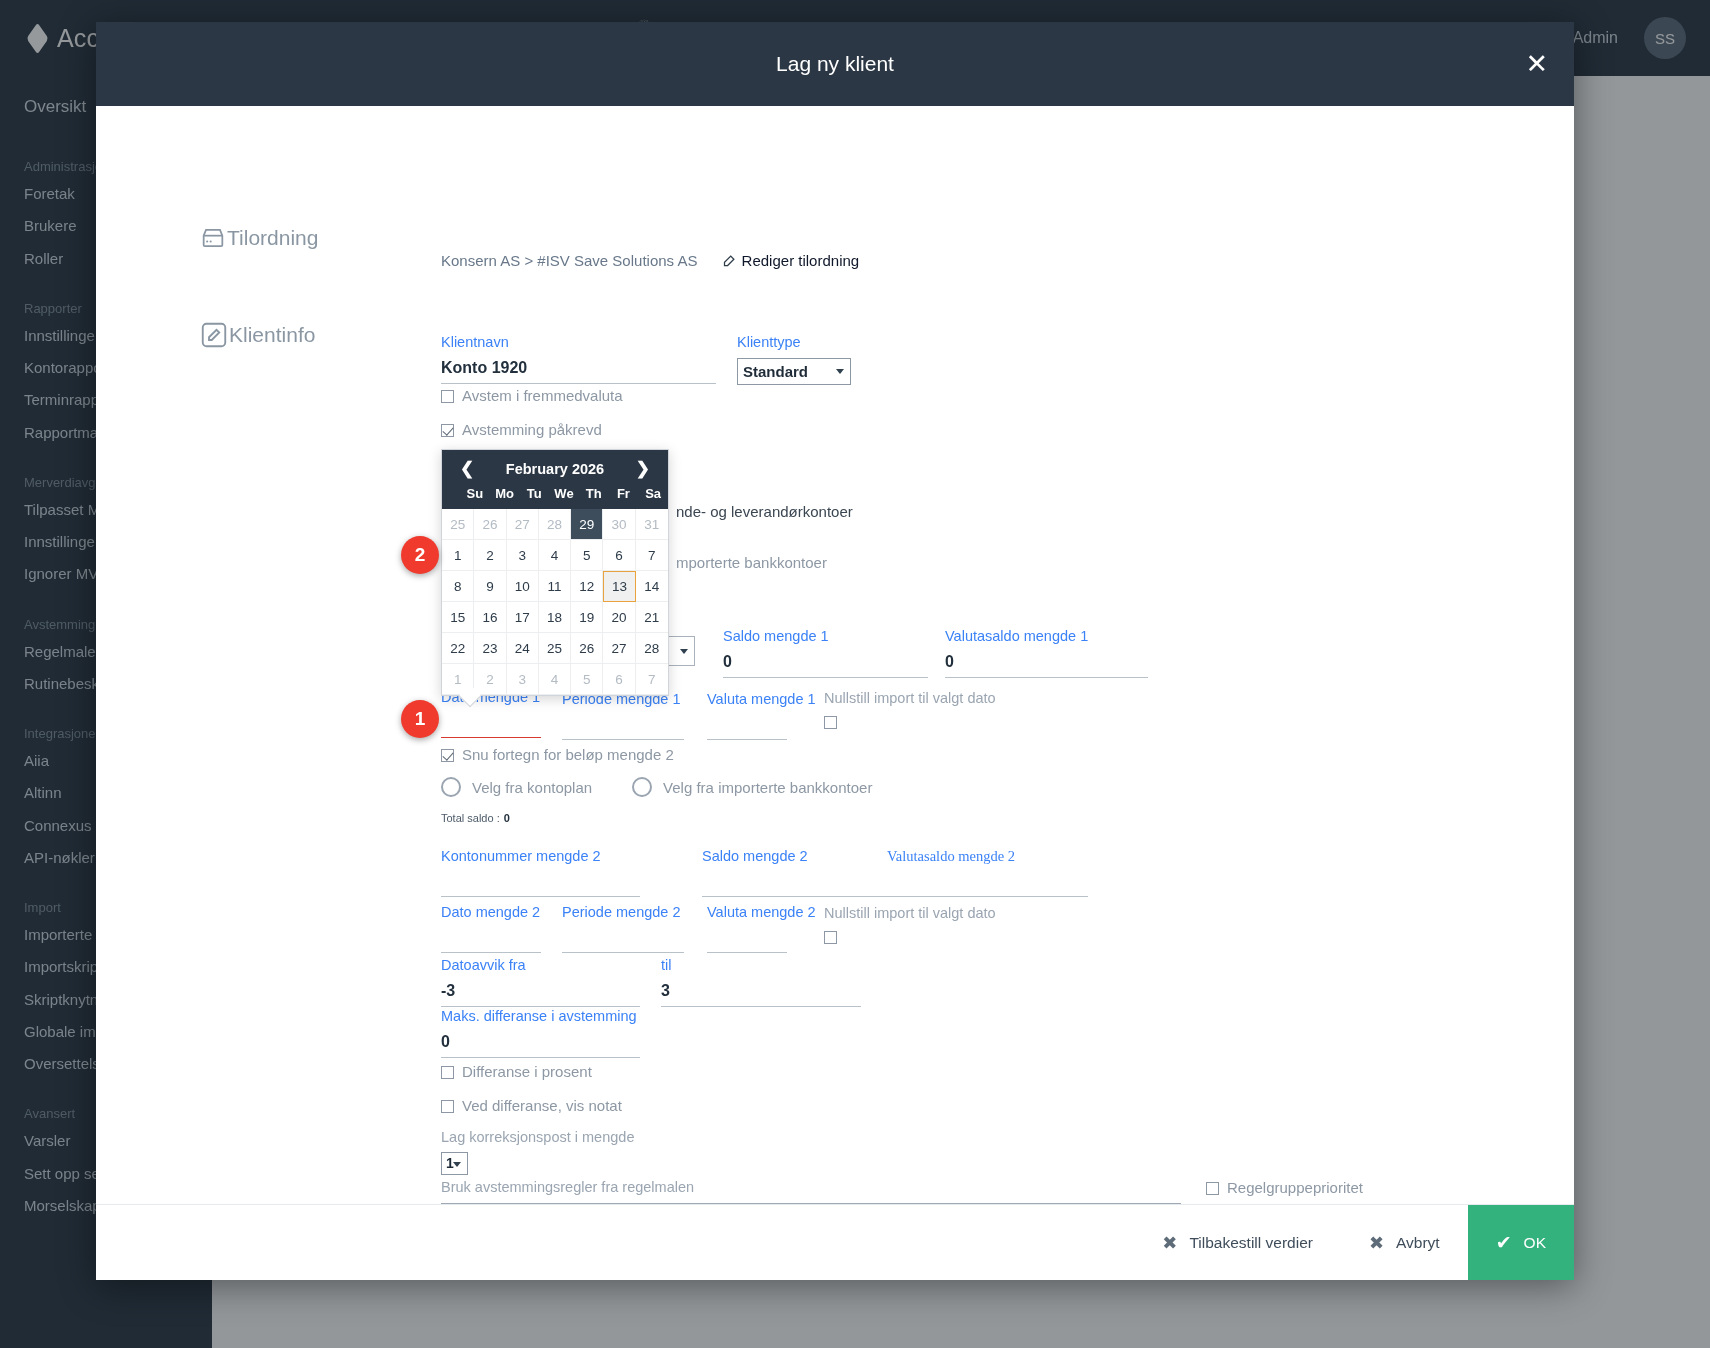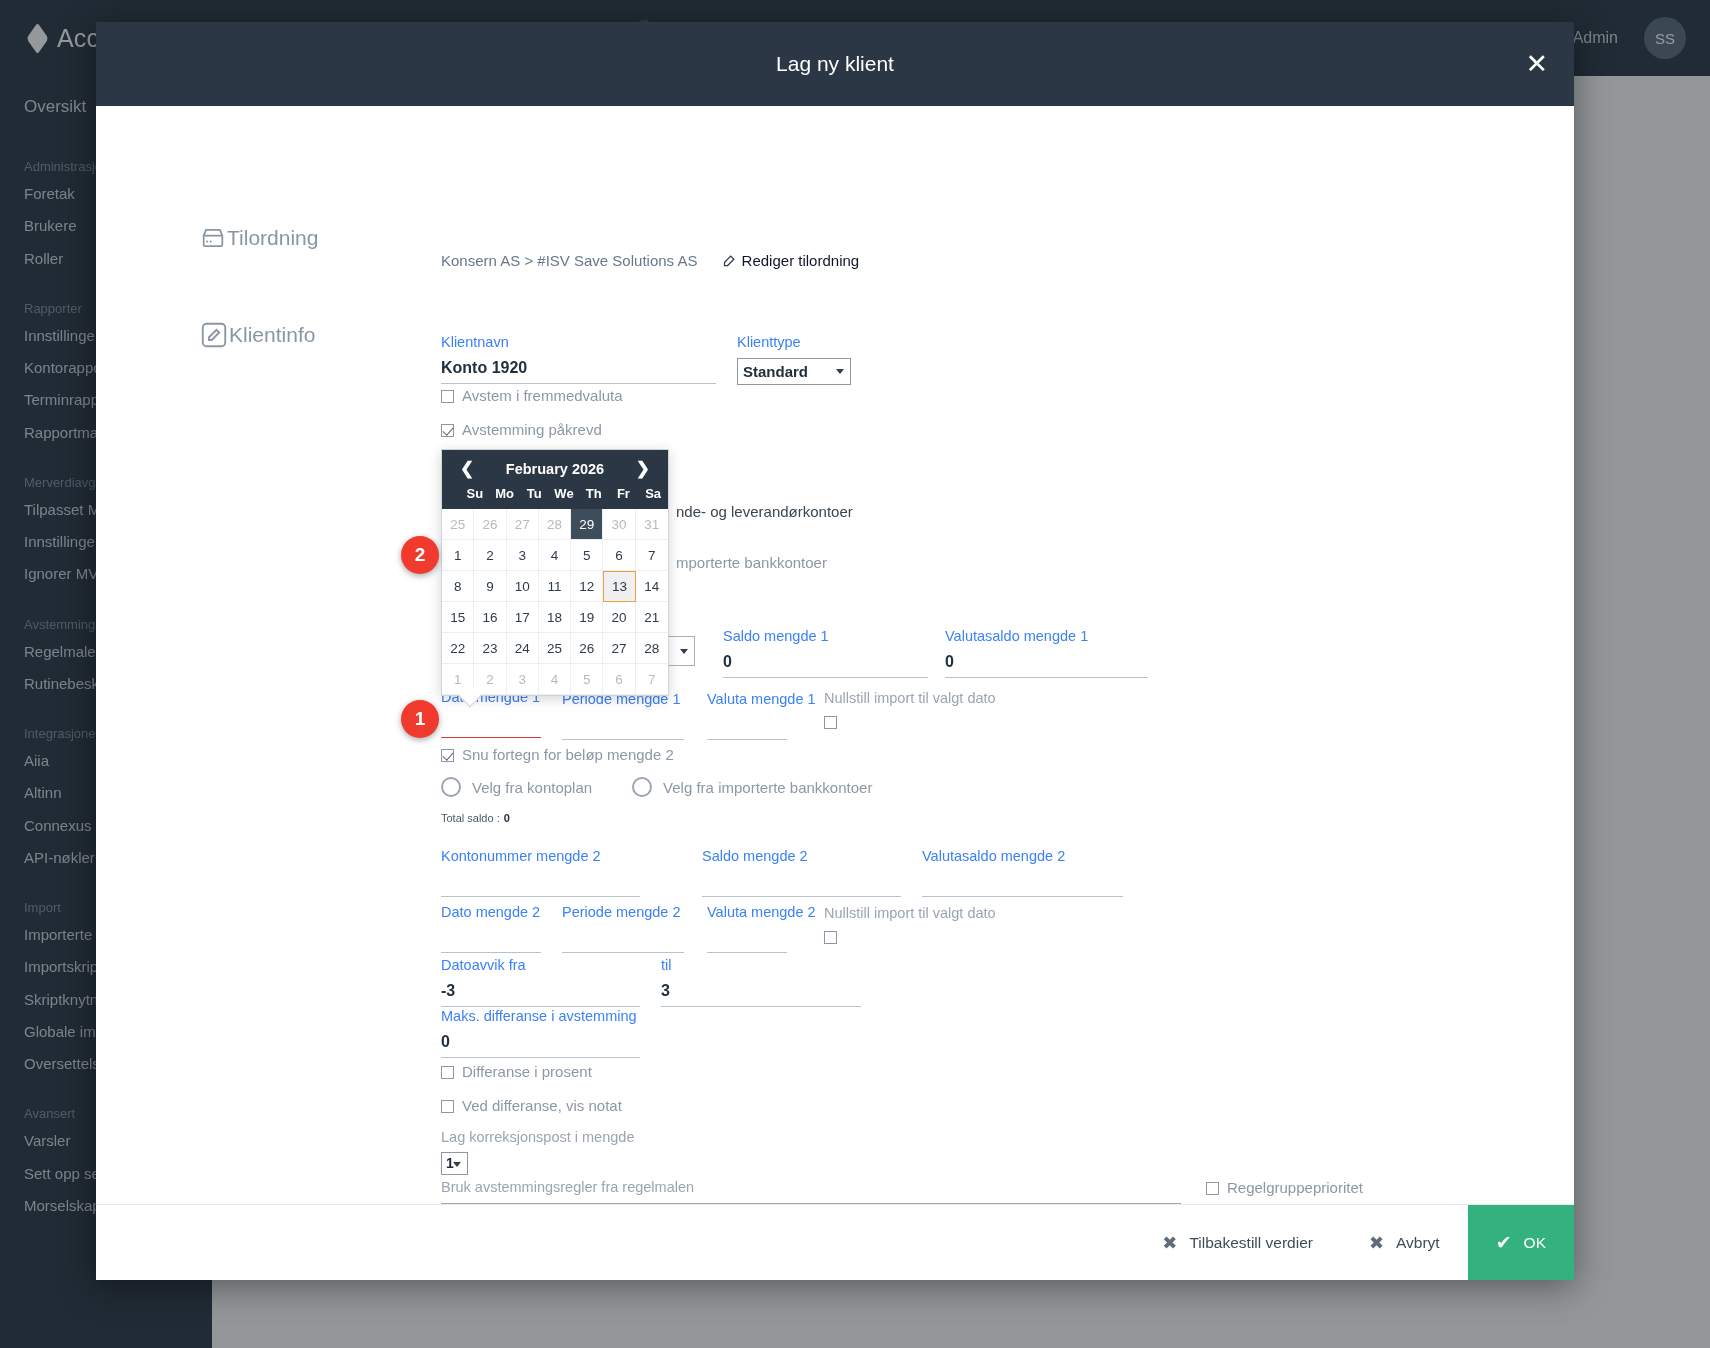--- a/index.html
+++ b/index.html
@@ -386,21 +386,21 @@
     </div>
 
     <div class="fld" style="left:345px; top:743px; width:199px;">
       <div class="lab">Kontonummer mengde 2</div>
       <div class="val empty"></div>
     </div>
     <div class="fld" style="left:606px; top:743px; width:199px;">
       <div class="lab">Saldo mengde 2</div>
       <div class="val empty"></div>
     </div>
-    <div class="fld" style="left:826px; top:743px; width:201px;">
+    <div class="fld" style="left:791px; top:743px; width:201px;font-family:Liberation Serif, serif;">
       <div class="lab">Valutasaldo mengde 2</div>
       <div class="val empty"></div>
     </div>
 
     <div class="fld" style="left:345px; top:799px; width:100px;">
       <div class="lab">Dato mengde 2</div>
       <div class="val empty"></div>
     </div>
     <div class="fld" style="left:466px; top:799px; width:122px;">
       <div class="lab">Periode mengde 2</div>

